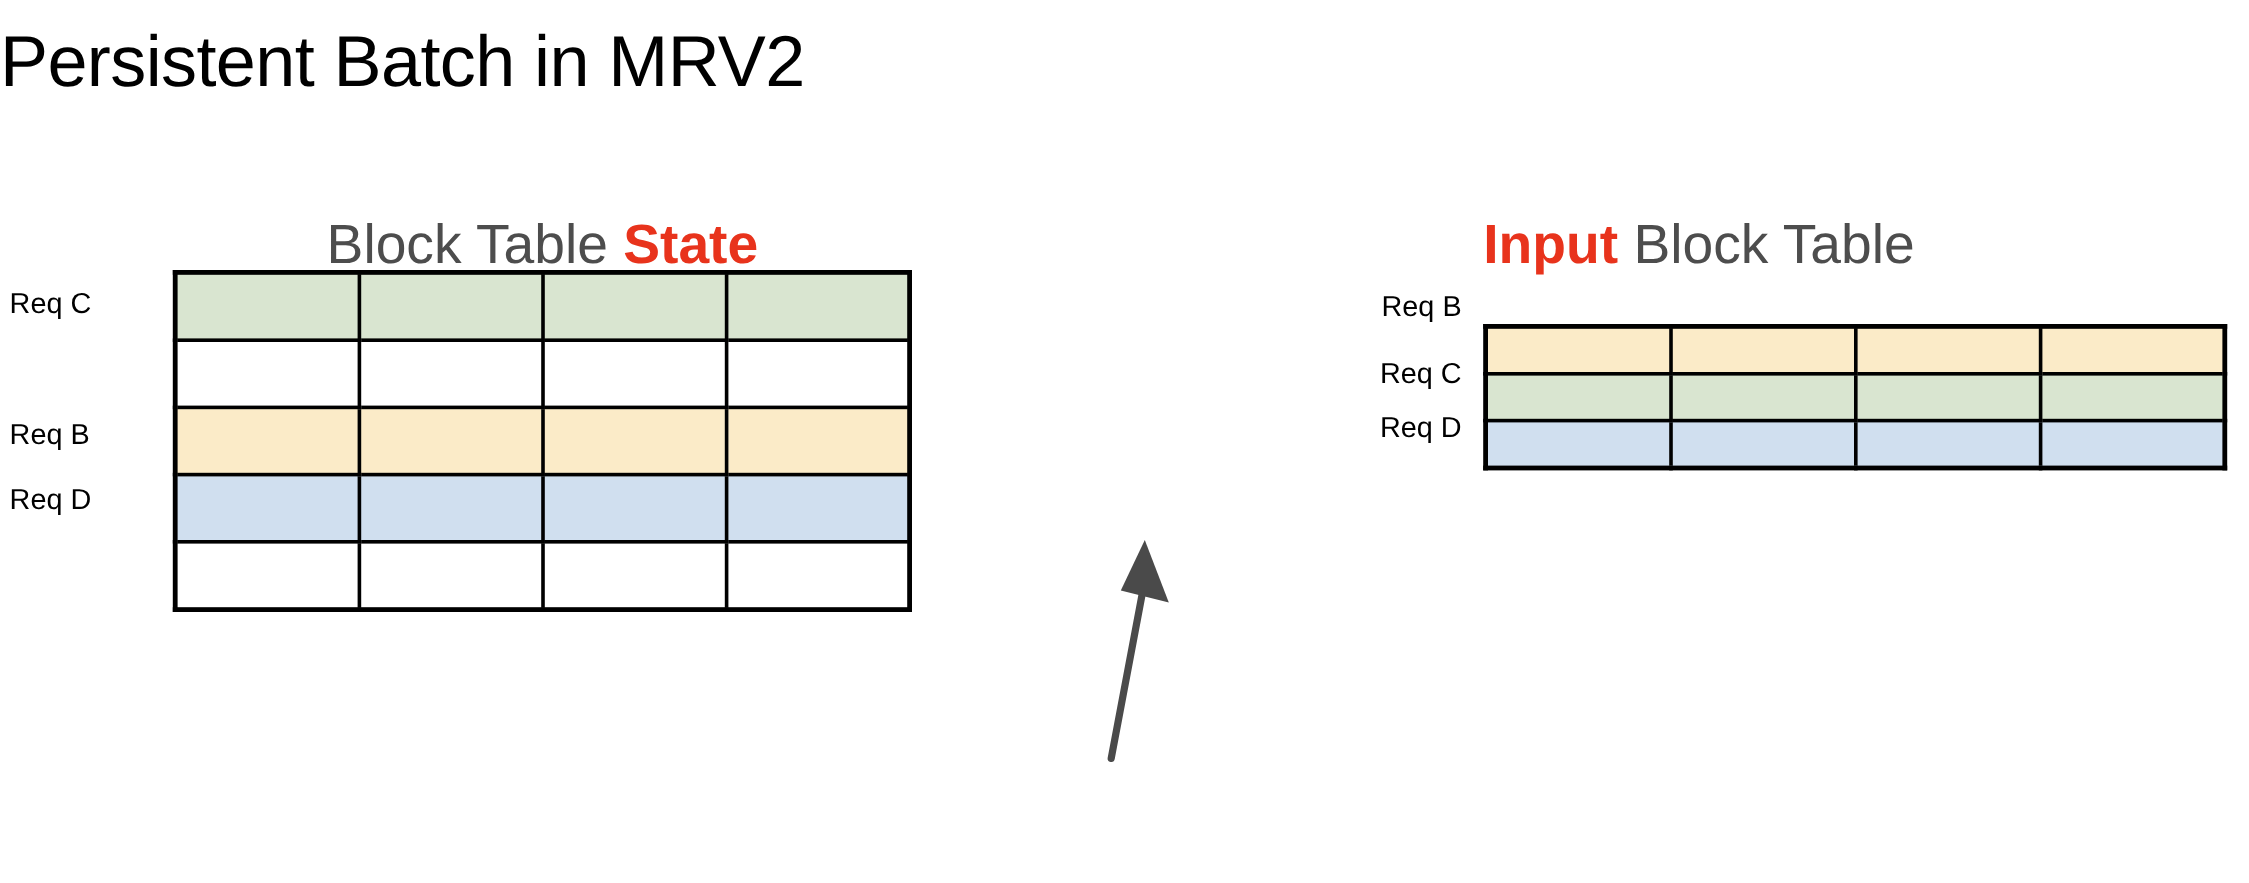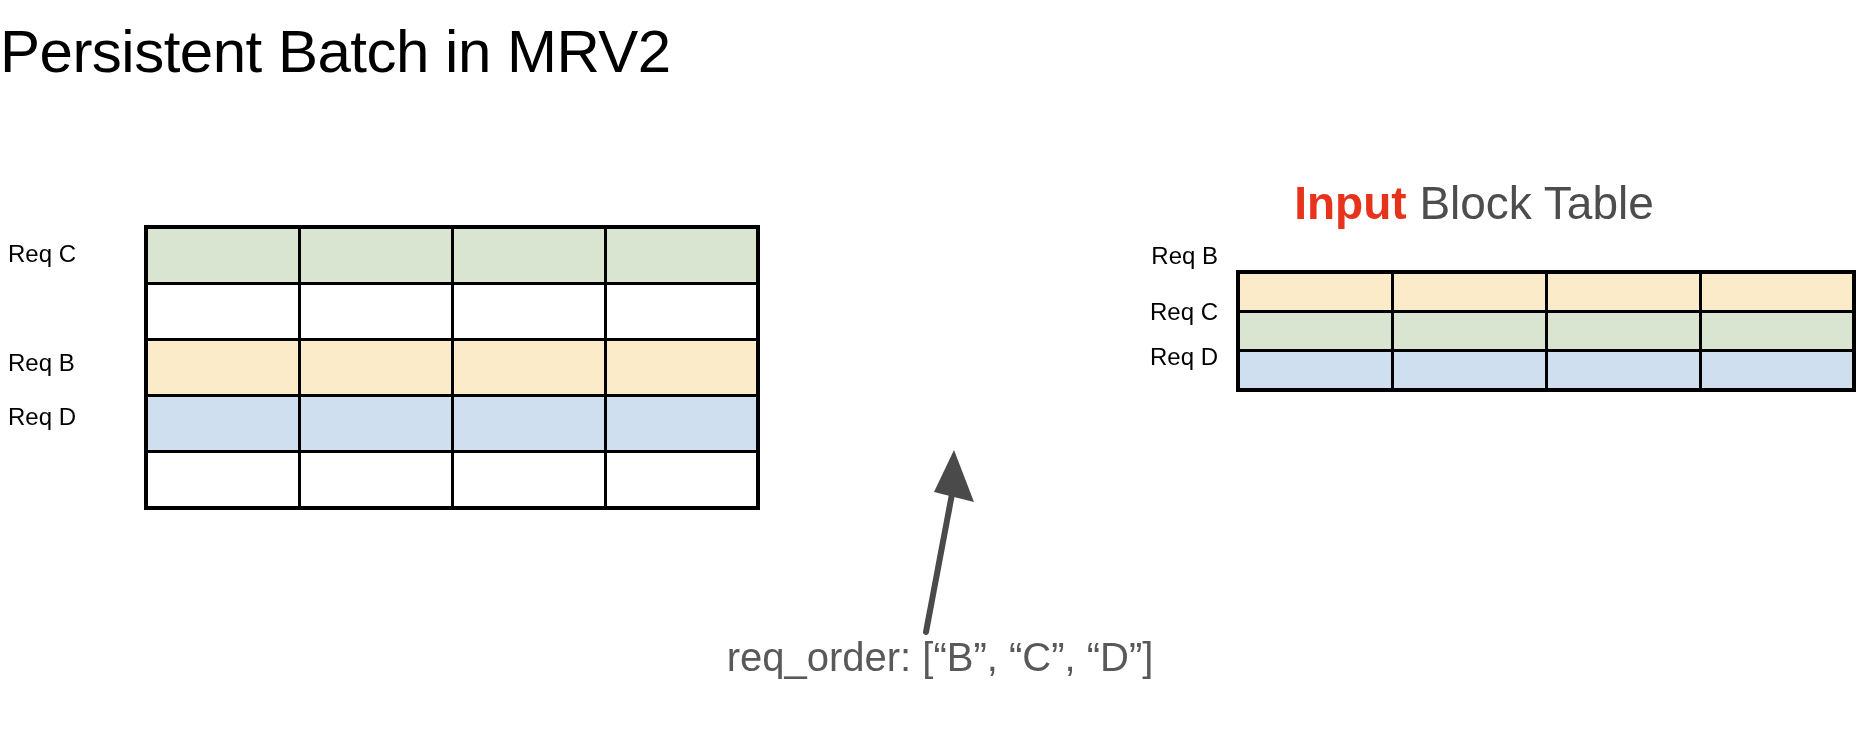--- a/index.html
+++ b/index.html
@@ -49,23 +49,23 @@
     font-weight: 700;
   }
   #left-heading {
     top: 175px;
     left: 144px;
     width: 616px;
     text-align: center;
   }
   #right-heading {
     top: 175px;
-    left: 1164px;
+    left: 1236px;
     width: 620px;
-    text-align: center;
+    text-align: left;
   }
 
   
   .block-table {
     position: absolute;
     border-collapse: collapse;
     table-layout: fixed;
     border: 4px solid #000000;
   }
   .block-table td {
@@ -153,20 +153,23 @@
     white-space: nowrap;
   }
 </style>
 </head>
 <body>
 
 <div class="stage">
 
   <div id="page-title">Persistent Batch in MRV2</div>
 
+  <div id="left-heading" class="section-heading">
+    <span>Block Table </span><span class="accent" style="color:#e8331c">State</span>
+  </div>
 
   <div id="right-heading" class="section-heading">
     <span class="accent" style="color:#e8331c">Input</span><span> Block Table</span>
   </div>
 
   <div id="left-label-0" class="row-label left">Req C</div>
   <div id="left-label-2" class="row-label left">Req B</div>
   <div id="left-label-3" class="row-label left">Req D</div>
 
   <table id="left-block-table" class="block-table">
@@ -203,21 +206,20 @@
       </tr>
     </tbody>
   </table>
 
 
   <svg id="req-order-pointer" viewBox="0 0 160 200">
     <line x1="36" y1="192" x2="62" y2="54" stroke="#4a4a4a" stroke-width="6" stroke-linecap="round"></line>
     <polygon points="64,10 84,62 44,52" fill="#4a4a4a"></polygon>
   </svg>
 
-  <div id="req-order-text">req_order: [“B”, “C”, “D”]</div>
 
   <div id="right-label-0" class="row-label right">Req B</div>
   <div id="right-label-1" class="row-label right">Req C</div>
   <div id="right-label-2" class="row-label right">Req D</div>
 
   <table id="right-block-table" class="block-table">
     <tbody>
       <tr>
         <td style="background: rgb(251, 235, 200);"></td>
         <td style="background: rgb(251, 235, 200);"></td>

